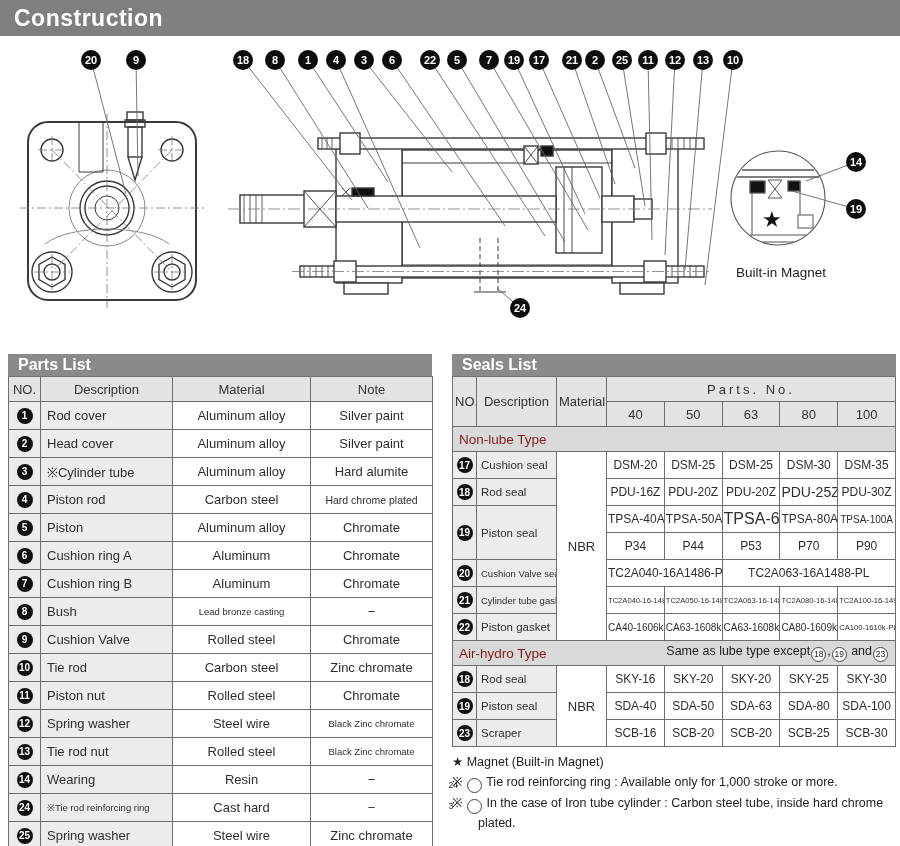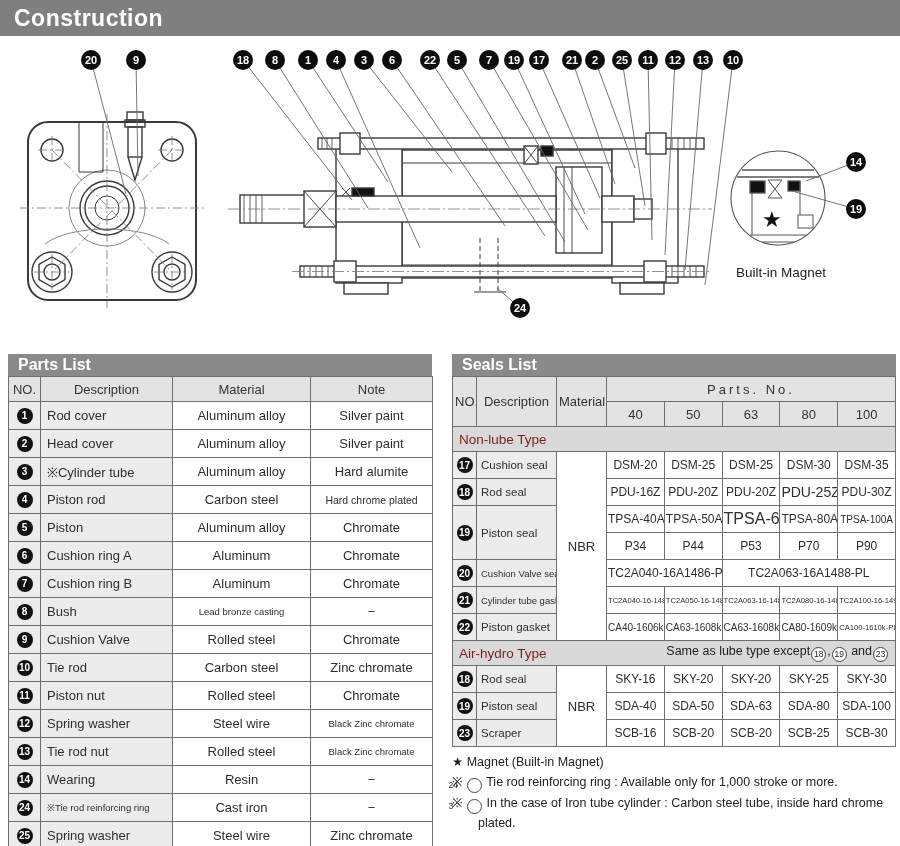--- a/index.html
+++ b/index.html
@@ -370,21 +370,21 @@
         </tr>
         <tr>
           <td class="no"><span class="cnum">14</span></td>
           <td class="desc" style="font-size: 13px; margin-left: 8px;">Wearing</td>
           <td class="mat" style="font-size: 13px;">Resin</td>
           <td class="note" style="font-size: 13px;">−</td>
         </tr>
         <tr>
           <td class="no"><span class="cnum">24</span></td>
           <td class="desc" style="font-size: 9.5px;">※Tie rod reinforcing ring</td>
-          <td class="mat" style="font-size: 13px;">Cast iron</td>
+          <td class="mat" style="font-size: 13px;">Cast hard</td>
           <td class="note" style="font-size: 13px;">−</td>
         </tr>
         <tr>
           <td class="no"><span class="cnum">25</span></td>
           <td class="desc" style="font-size: 13px;">Spring washer</td>
           <td class="mat" style="font-size: 13px;">Steel wire</td>
           <td class="note" style="font-size: 13px;">Zinc chromate</td>
         </tr>
       </tbody>
   </table>

